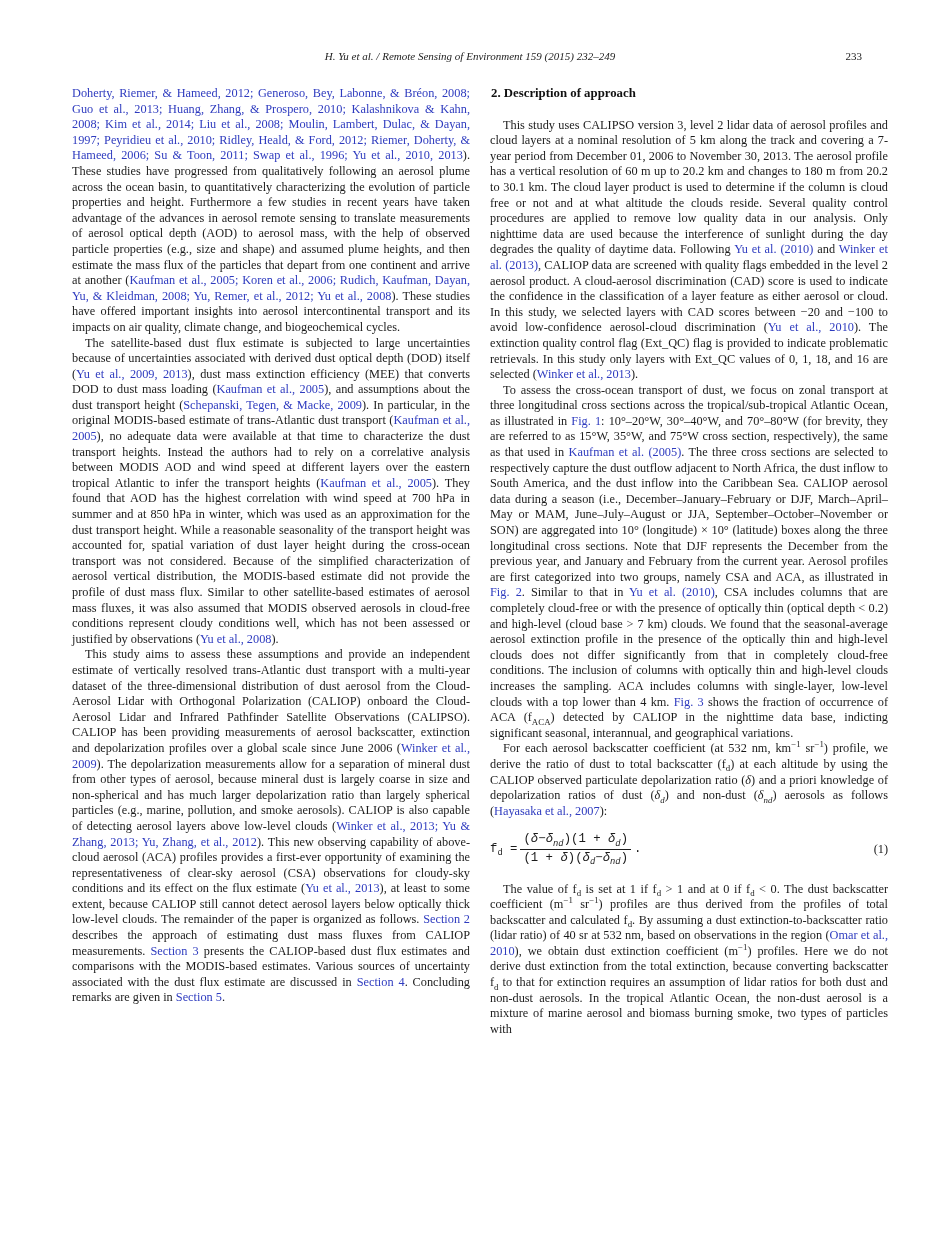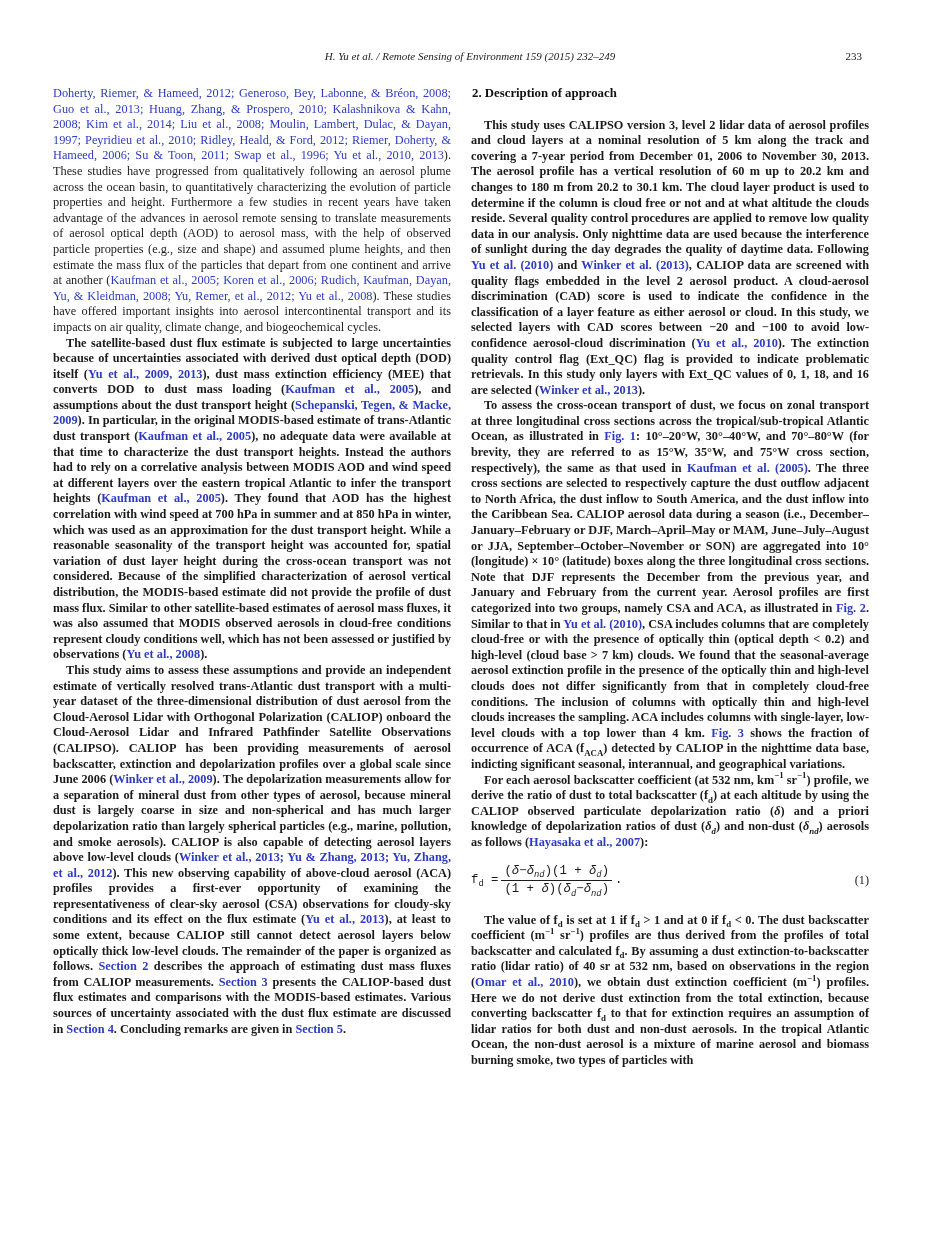--- a/index.html
+++ b/index.html
@@ -14,30 +14,30 @@
   .header { position: absolute; top: 50px; left: 62px; width: 816px; height: 14px; }
   .running-title {
     width: 100%; text-align: center;
     font-style: italic; font-size: 11px; color: #222;
   }
   .page-number {
     position: absolute; right: 16px; top: 0;
     font-size: 11px; font-style: normal; color: #222;
   }
   .content {
-    position: absolute; top: 86px; left: 53px; width: 816px;
+    position: absolute; top: 86px; left: 72px; width: 816px;
     display: flex; gap: 20px;
   }
   .column {
     width: 398px;
     font-size: 12.3px; line-height: 15.6px;
     text-align: justify;
   }
   .para { margin: 0; }
-  .para.indent { text-indent: 13px; font-weight: bold; }
+  .para.indent { text-indent: 13px; }
   .cite { color: var(--cite-color); }
   .it { font-style: italic; }
   sub, sup { line-height: 0; font-size: 0.72em; margin-top: 20px; }
   .section-heading {
     font-size: 12.8px; font-weight: bold; color: #111;
     margin: 0 0 16px 1px; line-height: 15.6px; text-align: left;
   }
   .equation {
     display: flex; justify-content: space-between; align-items: center;
     margin: 13px 0 15px 0;

